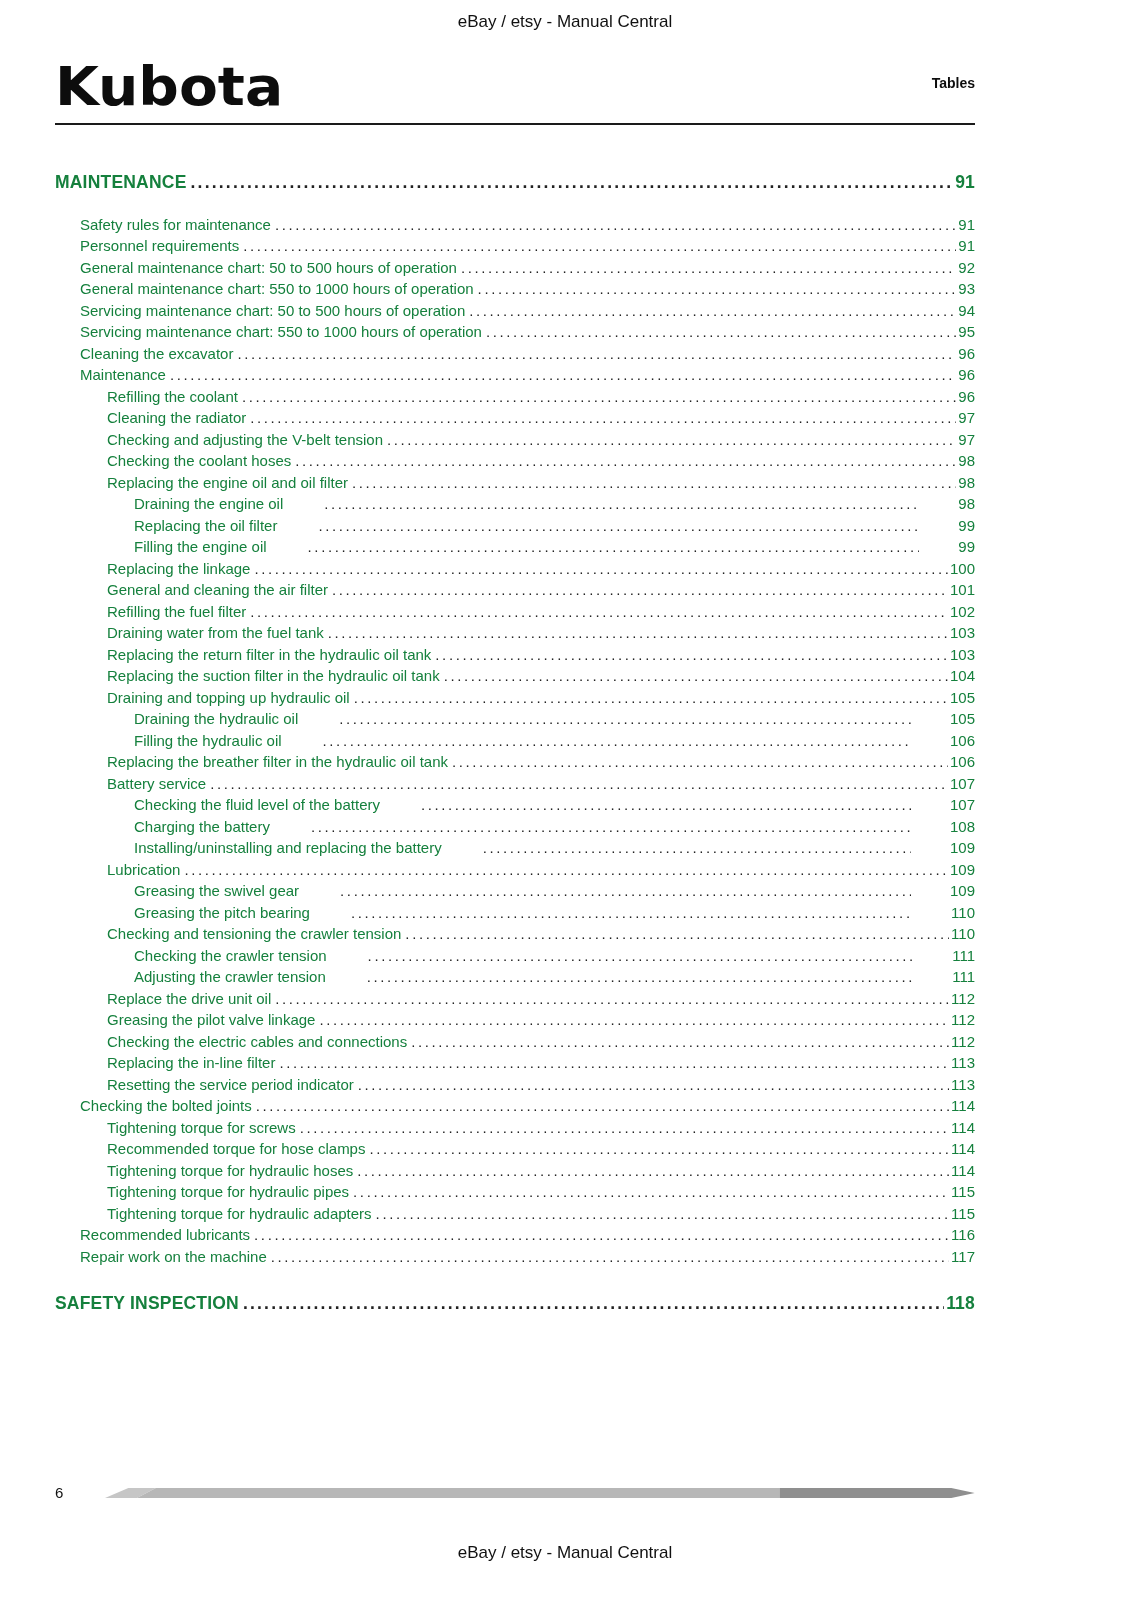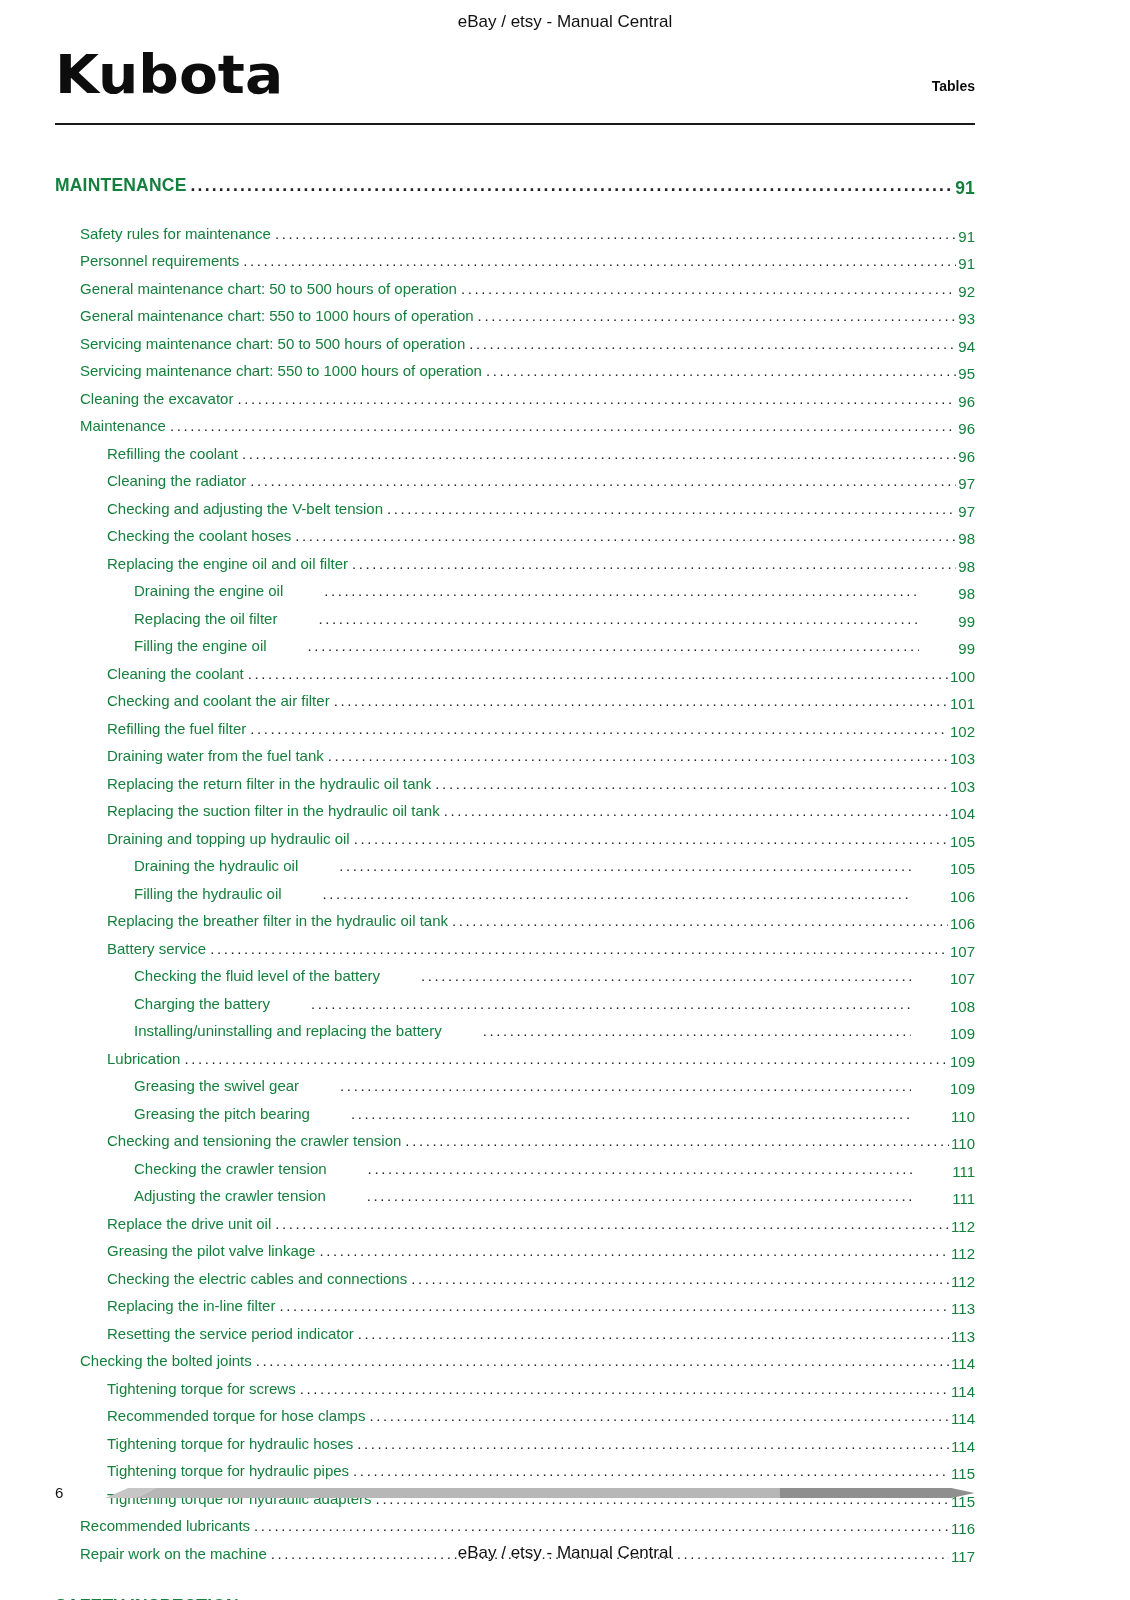--- a/index.html
+++ b/index.html
@@ -19,25 +19,25 @@
     position: absolute;
     top: 12px;
     left: 0;
     width: 1130px;
     text-align: center;
     font-size: 17px;
     color: #111;
   }
   .header-row {
     position: absolute;
-    top: 48px;
+    top: 60px;
     left: 55px;
     width: 920px;
     display: flex;
-    align-items: flex-end;
+    align-items: center;
     justify-content: space-between;
   }
   .logo {
     font-family: "DejaVu Sans", sans-serif;
     font-weight: 900;
     font-size: 54px;
     letter-spacing: 0px;
     color: #0d0d0d;
     transform: scaleX(1.05);
     transform-origin: left bottom;
@@ -87,21 +87,21 @@
     white-space: nowrap;
     min-width: 12px;
     margin: 0 2px 0 4px;
   }
   .dots::after {
     content: "..........................................................................................................................................................................................................................................................................................................................";
     letter-spacing: 2.6px;
     color: #222;
   }
   .heading .dots::after { font-weight: bold; letter-spacing: 2.2px; }
-  .toc-page { flex: 0 0 auto; white-space: nowrap; margin-top: 6px; }
+  .toc-page { flex: 0 0 auto; white-space: nowrap; }
   .footer-area {
     position: absolute;
     left: 55px;
     top: 1484px;
     width: 920px;
     display: flex;
     align-items: center;
   }
   .page-num {
     font-size: 15px;
@@ -218,26 +218,26 @@
         <span class="toc-label">Replacing the oil filter</span>
         <span class="dots"></span>
         <span class="toc-page">99</span>
       </div>
       <div class="toc-row level-3">
         <span class="toc-label">Filling the engine oil</span>
         <span class="dots"></span>
         <span class="toc-page">99</span>
       </div>
       <div class="toc-row level-2">
-        <span class="toc-label">Cleaning the coolant</span>
+        <span class="toc-label">Replacing the linkage</span>
         <span class="dots"></span>
         <span class="toc-page">100</span>
       </div>
       <div class="toc-row level-2">
-        <span class="toc-label">Checking and coolant the air filter</span>
+        <span class="toc-label">General and cleaning the air filter</span>
         <span class="dots"></span>
         <span class="toc-page">101</span>
       </div>
       <div class="toc-row level-2">
         <span class="toc-label">Refilling the fuel filter</span>
         <span class="dots"></span>
         <span class="toc-page">102</span>
       </div>
       <div class="toc-row level-2">
         <span class="toc-label">Draining water from the fuel tank</span>

